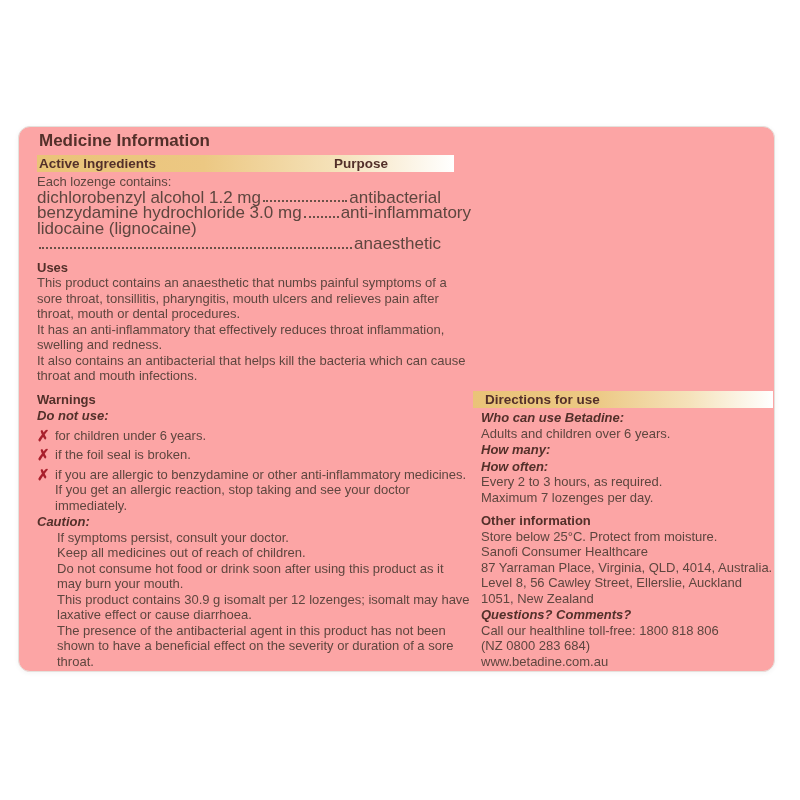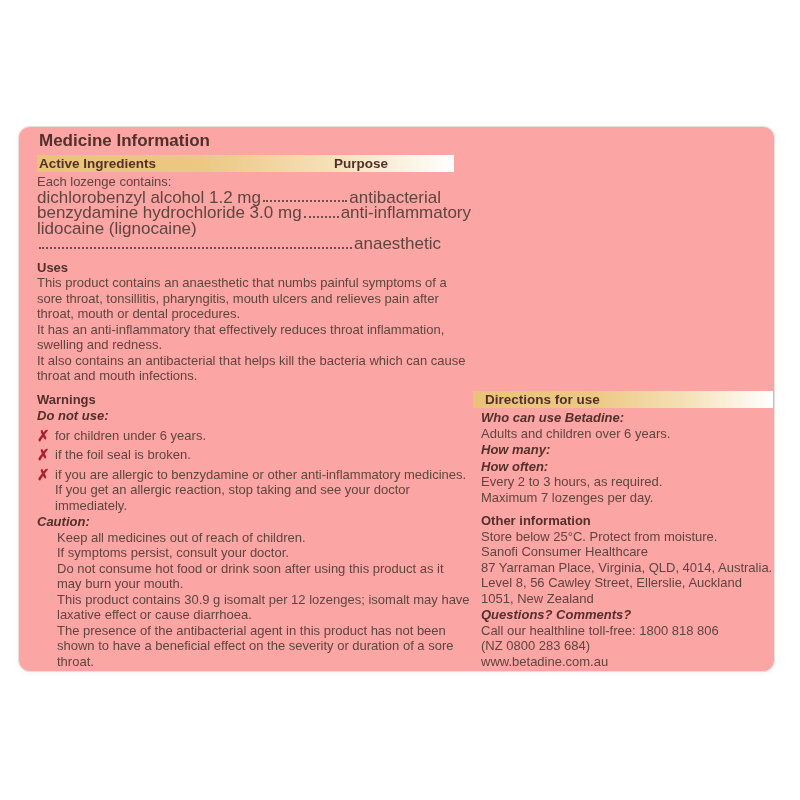--- a/index.html
+++ b/index.html
@@ -95,22 +95,22 @@
         <span class="xmark">✗</span>
         <p>if the foil seal is broken.</p>
       </div>
       <div class="xrow">
         <span class="xmark">✗</span>
         <p>if you are allergic to benzydamine or other anti-inflammatory medicines. If you get an allergic reaction, stop taking and see your doctor immediately.</p>
       </div>
 
       <h3 class="bi mt">Caution:</h3>
       <div class="indent">
+        <p>If symptoms persist, consult your doctor.</p>
         <p>Keep all medicines out of reach of children.</p>
-        <p>If symptoms persist, consult your doctor.</p>
         <p>Do not consume hot food or drink soon after using this product as it may burn your mouth.</p>
         <p>This product contains 30.9 g isomalt per 12 lozenges; isomalt may have laxative effect or cause diarrhoea.</p>
         <p>The presence of the antibacterial agent in this product has not been shown to have a beneficial effect on the severity or duration of a sore throat.</p>
       </div>
     </div>
 
     <div class="col-right">
 
       <div class="goldbar">
         <span>Directions for use</span>

